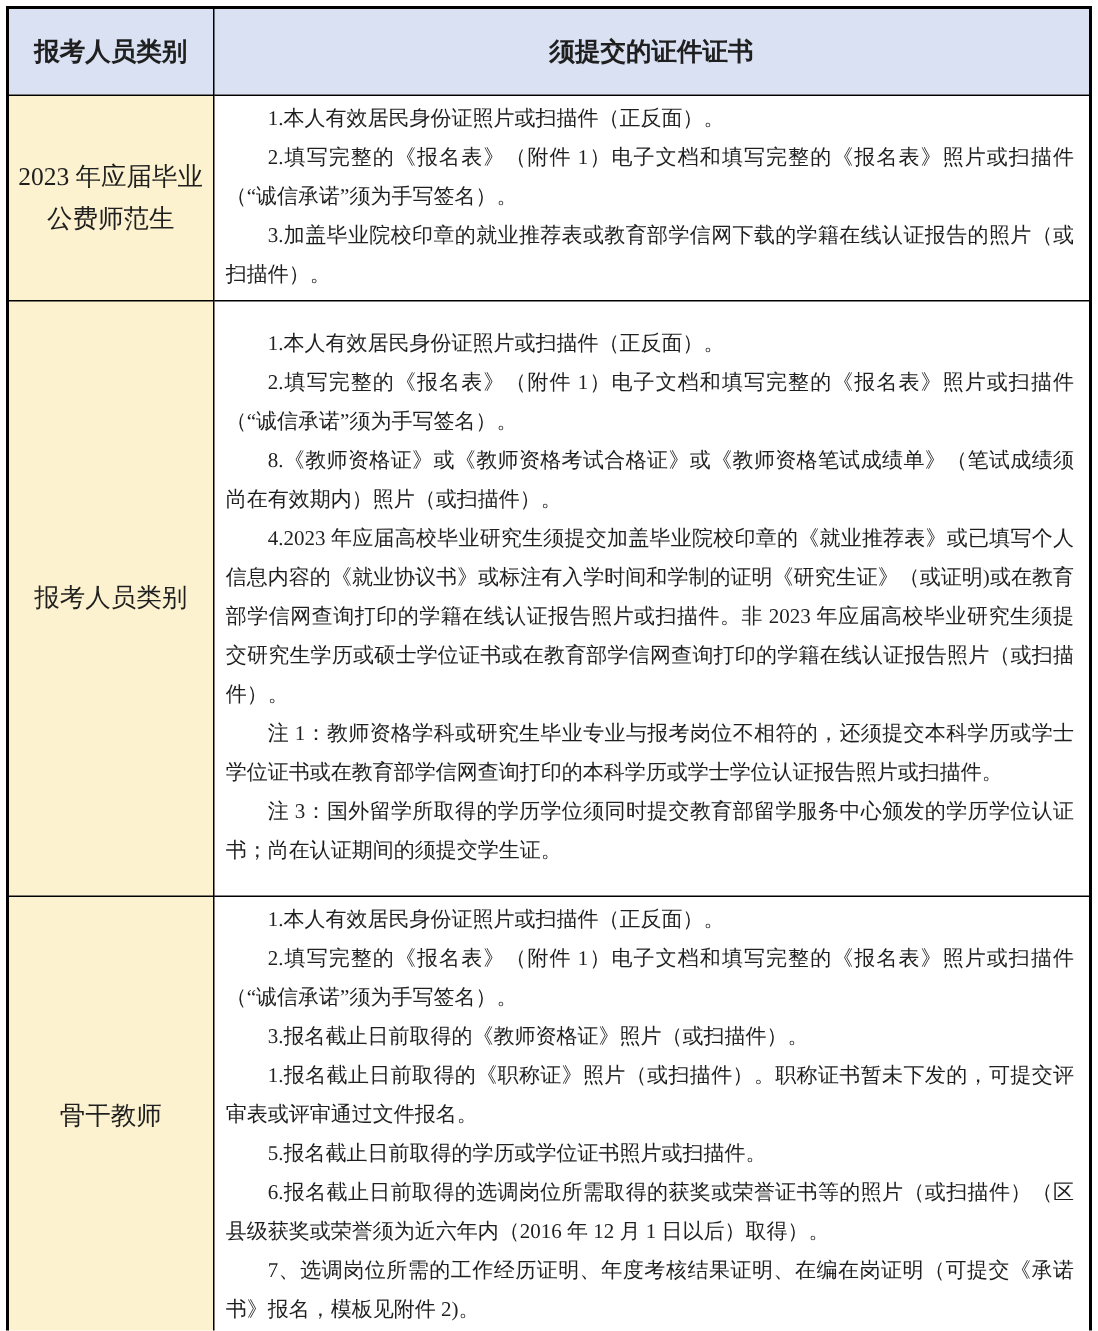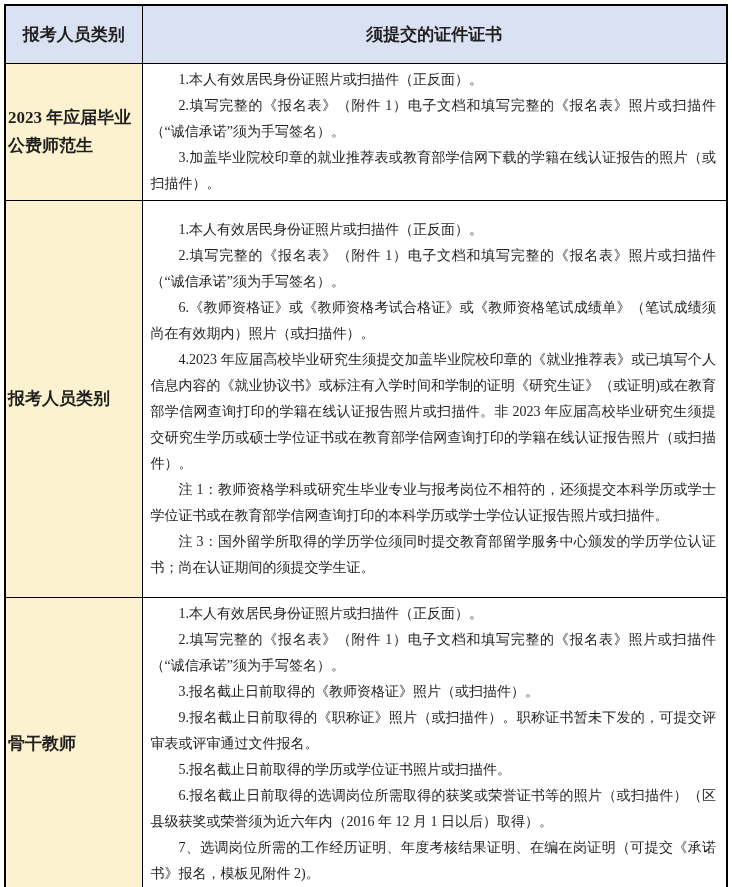--- a/index.html
+++ b/index.html
@@ -27,22 +27,22 @@
   }
   col.col-cat{width:137px;}
   thead th{
     background:var(--header-bg);
     height:58px;
     font-size:17px;font-weight:bold;
     text-align:center;vertical-align:middle;
   }
   td.cat{
     background:var(--cat-bg);
-    font-size:17px;font-weight:bold;
-    vertical-align:middle;
+    font-size:17px;font-weight:normal;
+    text-align:center;vertical-align:middle;
     line-height:28px;
     padding:2px;
   }
   td.req{
     background:#ffffff;
     vertical-align:middle;
     padding:3px 10px 3px 8px;
   }
   p.item{
     margin:0;
@@ -83,35 +83,35 @@
           <p class="item">3.加盖毕业院校印章的就业推荐表或教育部学信网下载的学籍在线认证报告的照片（或扫描件）。</p>
         </td>
       </tr>
       <tr class="r2">
         <td class="cat">
           <div>报考人员类别</div>
         </td>
         <td class="req">
           <p class="item">1.本人有效居民身份证照片或扫描件（正反面）。</p>
           <p class="item">2.填写完整的《报名表》（附件 1）电子文档和填写完整的《报名表》照片或扫描件（“诚信承诺”须为手写签名）。</p>
-          <p class="item">6.《教师资格证》或《教师资格考试合格证》或《教师资格笔试成绩单》（笔试成绩须尚在有效期内）照片（或扫描件）。</p>
+          <p class="item">8.《教师资格证》或《教师资格考试合格证》或《教师资格笔试成绩单》（笔试成绩须尚在有效期内）照片（或扫描件）。</p>
           <p class="item">4.2023 年应届高校毕业研究生须提交加盖毕业院校印章的《就业推荐表》或已填写个人信息内容的《就业协议书》或标注有入学时间和学制的证明《研究生证》（或证明)或在教育部学信网查询打印的学籍在线认证报告照片或扫描件。非 2023 年应届高校毕业研究生须提交研究生学历或硕士学位证书或在教育部学信网查询打印的学籍在线认证报告照片（或扫描件）。</p>
           <p class="item">注 1：教师资格学科或研究生毕业专业与报考岗位不相符的，还须提交本科学历或学士学位证书或在教育部学信网查询打印的本科学历或学士学位认证报告照片或扫描件。</p>
           <p class="item">注 3：国外留学所取得的学历学位须同时提交教育部留学服务中心颁发的学历学位认证书；尚在认证期间的须提交学生证。</p>
         </td>
       </tr>
       <tr class="r3">
         <td class="cat">
           <div>骨干教师</div>
         </td>
         <td class="req">
           <p class="item">1.本人有效居民身份证照片或扫描件（正反面）。</p>
           <p class="item">2.填写完整的《报名表》（附件 1）电子文档和填写完整的《报名表》照片或扫描件（“诚信承诺”须为手写签名）。</p>
           <p class="item">3.报名截止日前取得的《教师资格证》照片（或扫描件）。</p>
-          <p class="item">9.报名截止日前取得的《职称证》照片（或扫描件）。职称证书暂未下发的，可提交评审表或评审通过文件报名。</p>
+          <p class="item">1.报名截止日前取得的《职称证》照片（或扫描件）。职称证书暂未下发的，可提交评审表或评审通过文件报名。</p>
           <p class="item">5.报名截止日前取得的学历或学位证书照片或扫描件。</p>
           <p class="item"><span>6.报名截止日前取得的选调岗位所需取得的获奖或荣誉证书等的照片（或扫描件）（区县级获奖或荣誉须为近六年内（</span><b>2016 年 12 月 1 日以后</b><span>）取得）。</span></p>
           <p class="item">7、选调岗位所需的工作经历证明、年度考核结果证明、在编在岗证明（可提交《承诺书》报名，模板见附件 2)。</p>
         </td>
       </tr>
     </tbody>
   </table>
 </div>
 
 </body></html>

